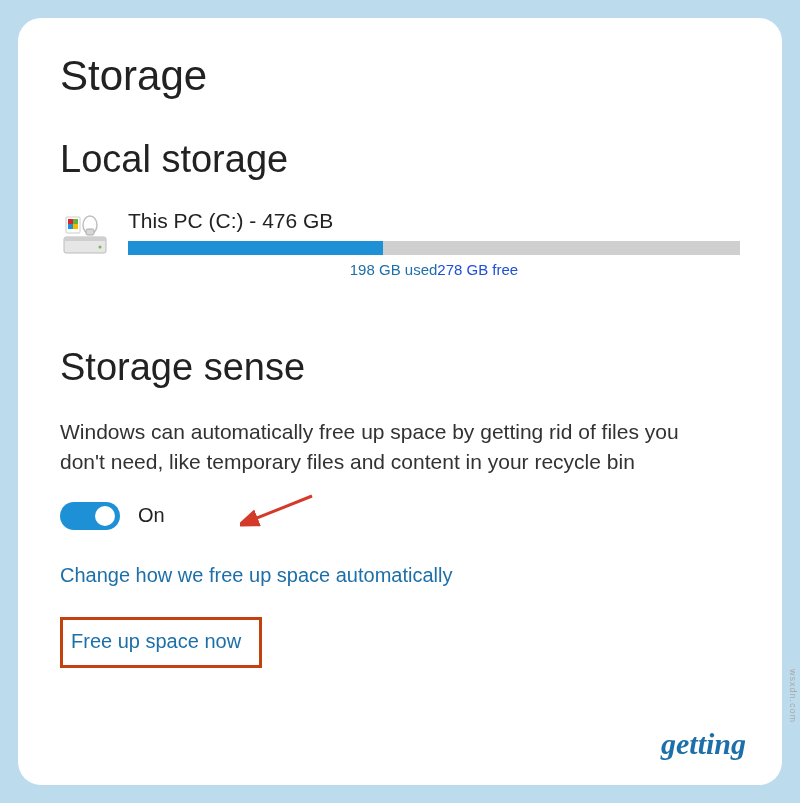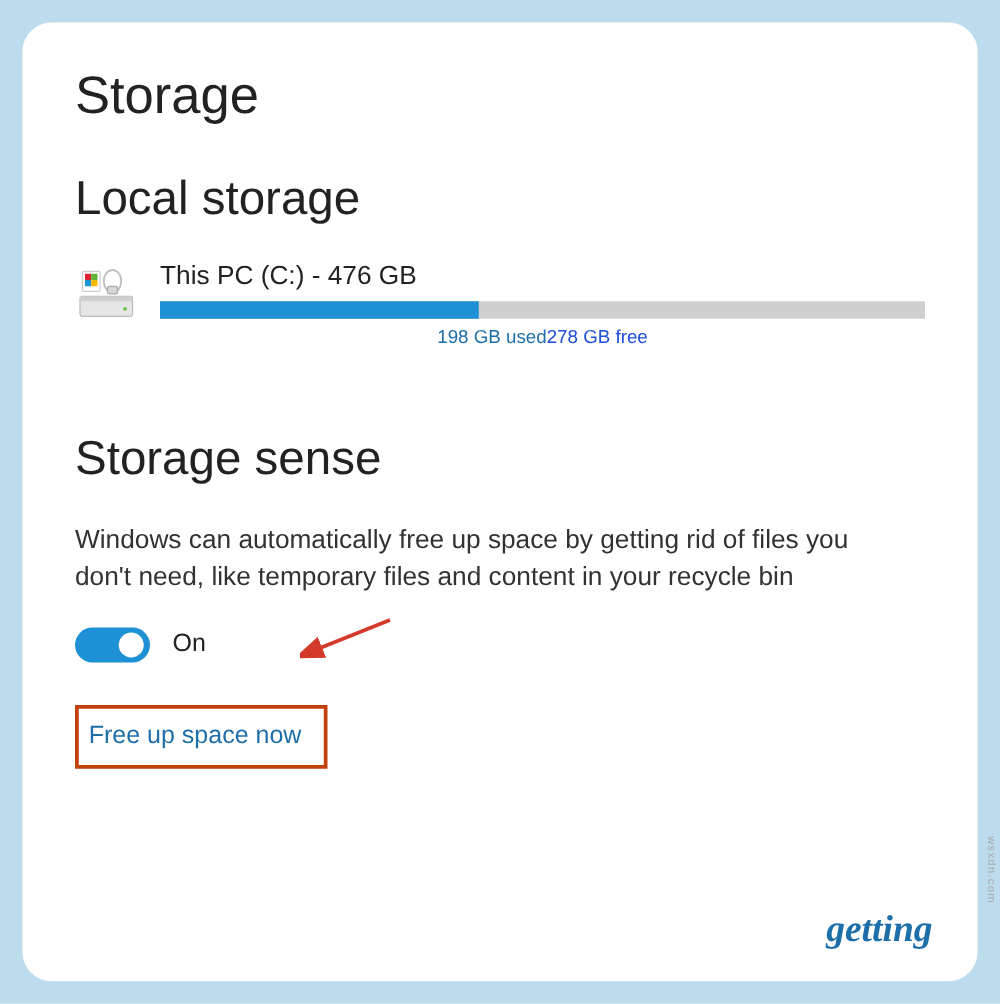--- a/index.html
+++ b/index.html
@@ -191,20 +191,23 @@
         <defs>
           <marker id="ah" markerWidth="10" markerHeight="10" refX="2" refY="3" orient="auto">
             <path d="M0,0 L0,6 L8,3 z" fill="#d43a2a"></path>
           </marker>
         </defs>
         <line x1="72" y1="6" x2="12" y2="30" stroke="#d43a2a" stroke-width="3" marker-end="url(#ah)"></line>
       </svg>
     </div>
   </div>
 
+  <div class="link1">
+    <span class="link-text">Change how we free up space automatically</span>
+  </div>
 
   <div class="highlight-box">
     <span class="link-text">Free up space now</span>
   </div>
 
   <div class="watermark">getting</div>
 
 </div>
 
 <div class="source-note">wsxdn.com</div>

